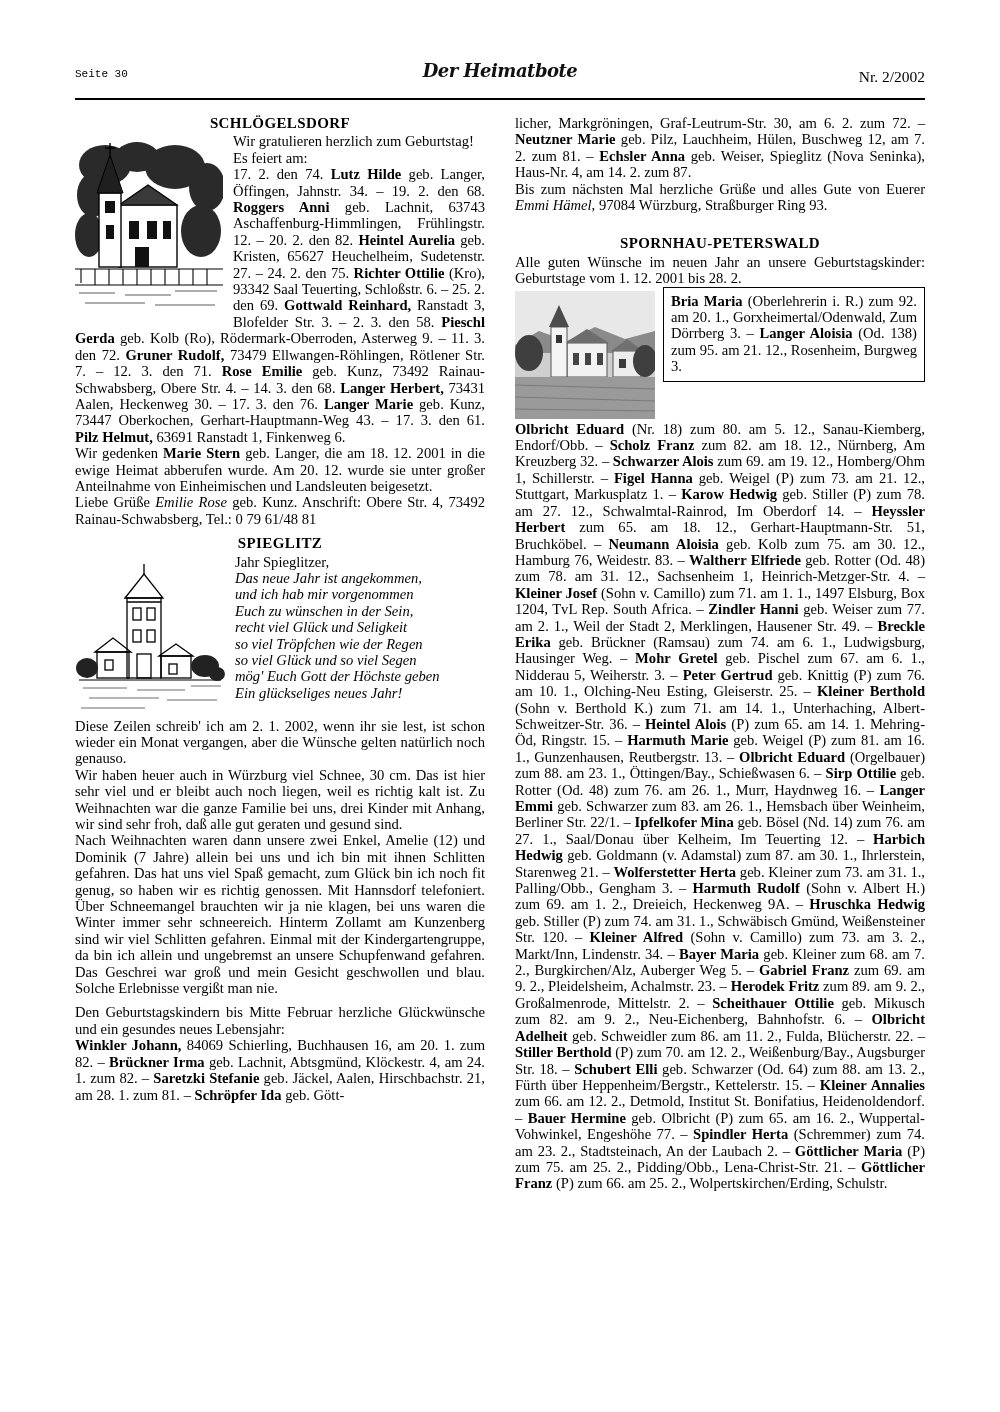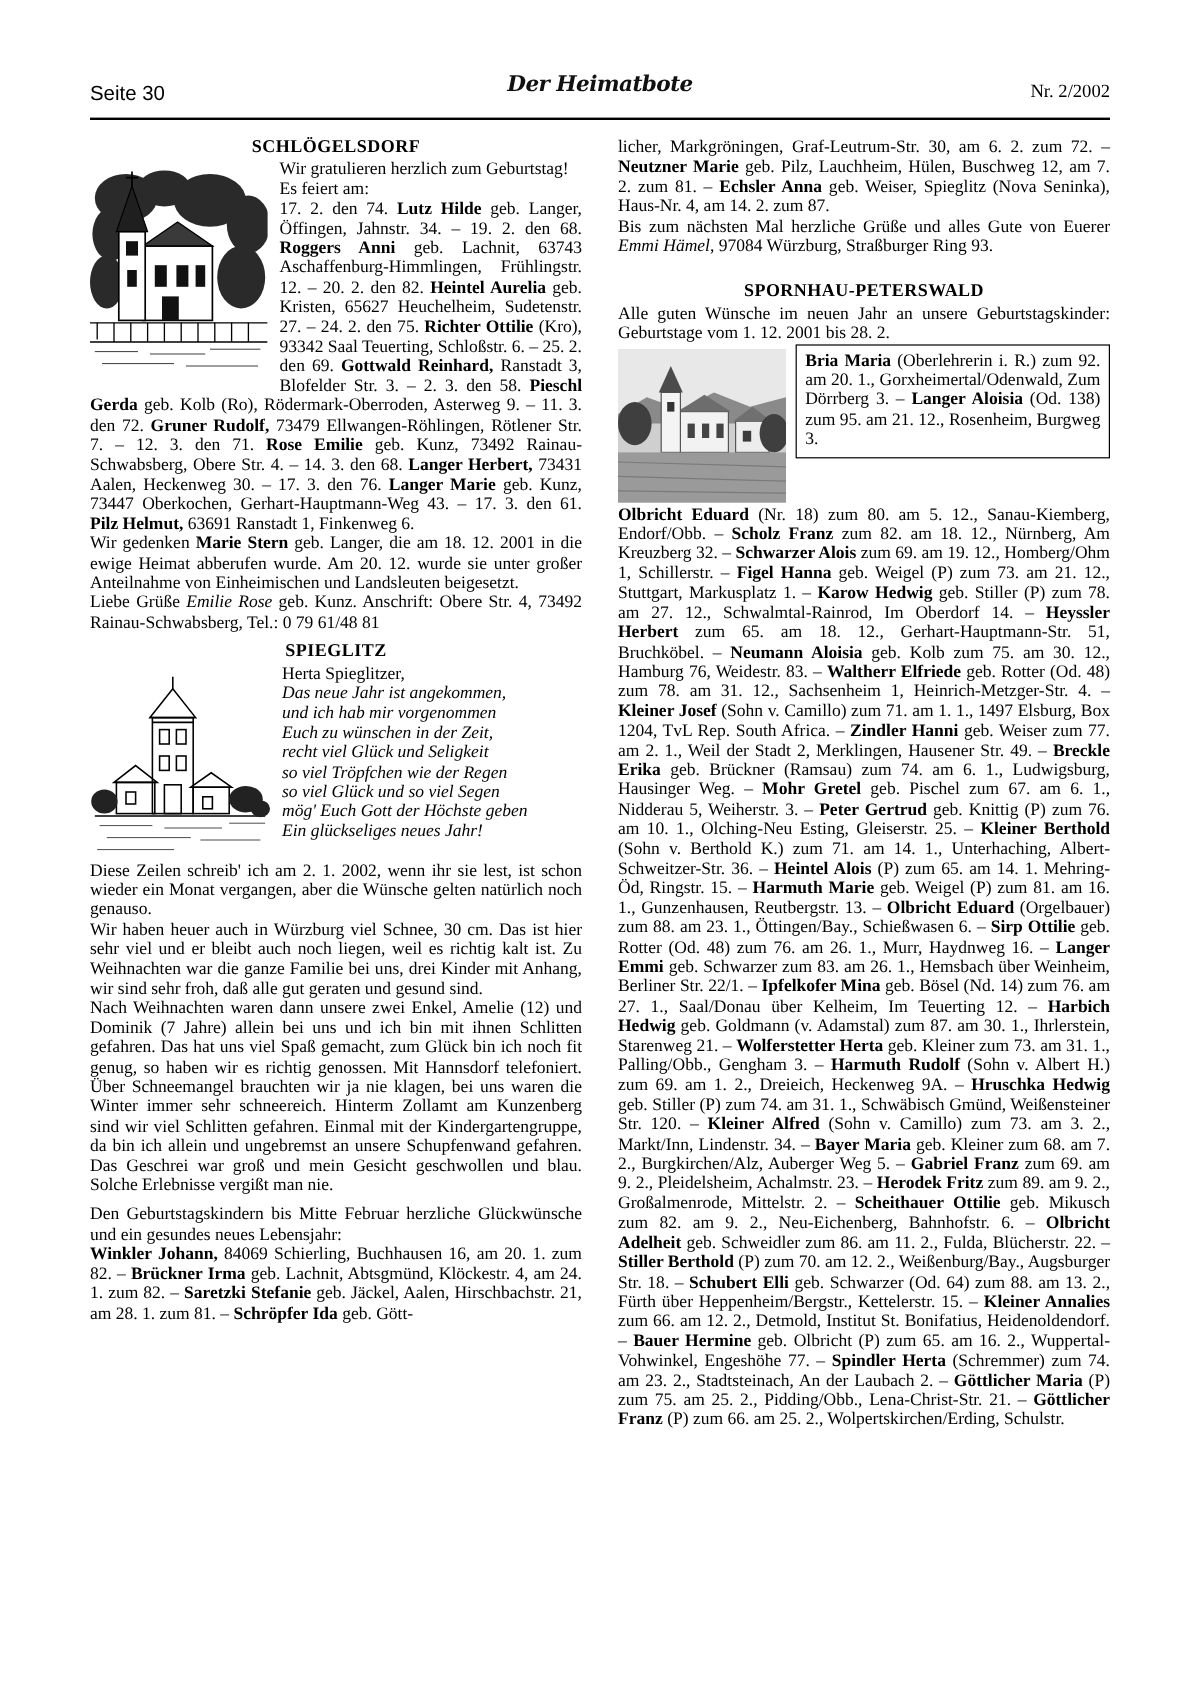--- a/index.html
+++ b/index.html
@@ -26,22 +26,22 @@
     position: absolute;
     left: 75px;
     top: 60px;
     width: 850px;
     height: 40px;
   }
   .masthead-left {
     position: absolute;
     left: 0;
     top: 8px;
-    font-size: 17px;
-    font-family: Liberation Sans, sans-serif;
+    font-size: 11px;
+    font-family: Liberation Mono, monospace;
   }
   .masthead-right {
     position: absolute;
     right: 0;
     top: 8px;
     font-size: 15.5px;
     text-align: right;
   }
   .masthead-title {
     position: absolute;
@@ -243,24 +243,24 @@
         </g>
 
         <g fill="#222">
           <ellipse cx="12" cy="112" rx="11" ry="10"></ellipse>
           <ellipse cx="130" cy="110" rx="14" ry="11"></ellipse>
           <ellipse cx="142" cy="118" rx="8" ry="7"></ellipse>
         </g>
       </svg>
     </div>
 
-    <p>Herta Spieglitzer,</p>
+    <p>Jahr Spieglitzer,</p>
     <p class="i">Das neue Jahr ist angekommen,</p>
     <p class="i">und ich hab mir vorgenommen</p>
-    <p class="i">Euch zu wünschen in der Zeit,</p>
+    <p class="i">Euch zu wünschen in der Sein,</p>
     <p class="i">recht viel Glück und Seligkeit</p>
     <p class="i">so viel Tröpfchen wie der Regen</p>
     <p class="i">so viel Glück und so viel Segen</p>
     <p class="i">mög' Euch Gott der Höchste geben</p>
     <p class="i">Ein glückseliges neues Jahr!</p>
     <div class="clear"></div>
 
     <p>Diese Zeilen schreib' ich am 2. 1. 2002, wenn ihr sie lest, ist schon wieder ein Monat vergangen, aber die Wünsche gelten natürlich noch genauso.</p>
     <p>Wir haben heuer auch in Würzburg viel Schnee, 30 cm. Das ist hier sehr viel und er bleibt auch noch liegen, weil es richtig kalt ist. Zu Weihnachten war die ganze Familie bei uns, drei Kinder mit Anhang, wir sind sehr froh, daß alle gut geraten und gesund sind.</p>
     <p>Nach Weihnachten waren dann unsere zwei Enkel, Amelie (12) und Dominik (7 Jahre) allein bei uns und ich bin mit ihnen Schlitten gefahren. Das hat uns viel Spaß gemacht, zum Glück bin ich noch fit genug, so haben wir es richtig genossen. Mit Hannsdorf telefoniert. Über Schneemangel brauchten wir ja nie klagen, bei uns waren die Winter immer sehr schneereich. Hinterm Zollamt am Kunzenberg sind wir viel Schlitten gefahren. Einmal mit der Kindergartengruppe, da bin ich allein und ungebremst an unsere Schupfenwand gefahren. Das Geschrei war groß und mein Gesicht geschwollen und blau. Solche Erlebnisse vergißt man nie.</p>

